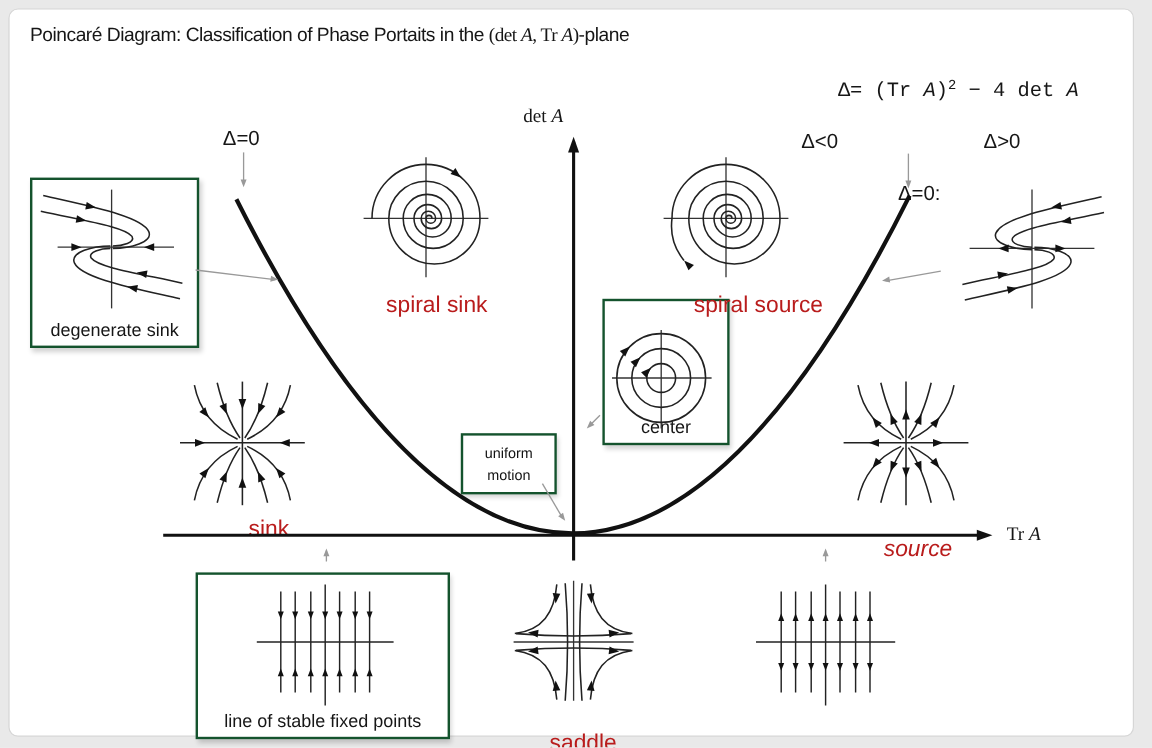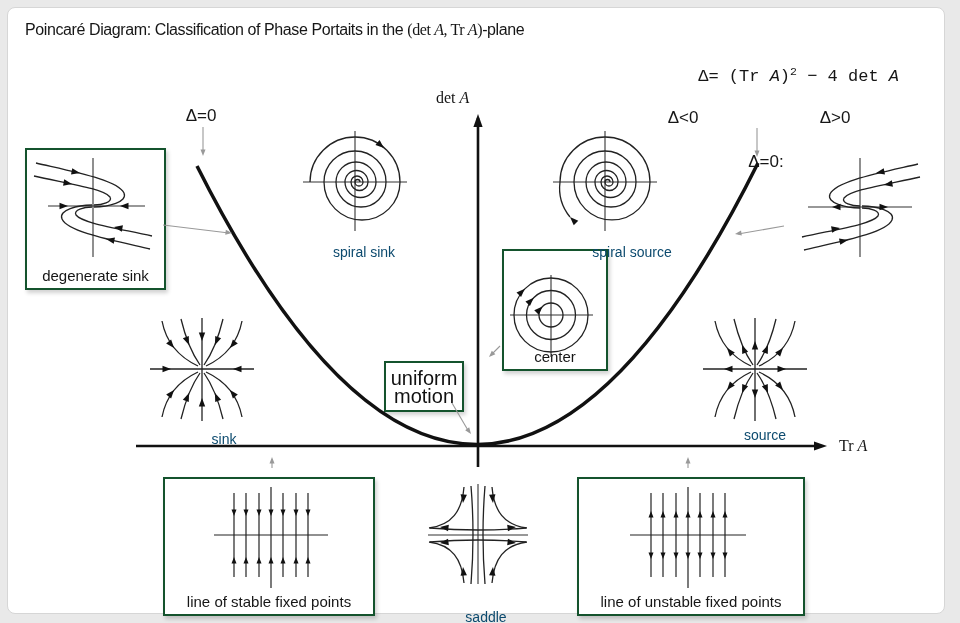--- a/index.html
+++ b/index.html
@@ -11,28 +11,28 @@
           white-space:nowrap; color:#161616;}
   .serif {font-family:"Liberation Serif", serif;}
   .it {font-style:italic;}
   .formula {position:absolute; right:45px; top:57px; font-size:17px; white-space:nowrap;
             font-family:Liberation Mono, monospace; color:#161616;}
   .formula sup {font-size:11.5px; vertical-align:6px;}
   .dl {position:absolute; transform:translateX(-50%); font-size:17px; white-space:nowrap;
        font-family:Liberation Sans, sans-serif; color:#161616;}
   .axlbl {position:absolute; font-size:16px; white-space:nowrap;
           font-family:"Liberation Serif", serif; color:#161616;}
-  .plbl {position:absolute; transform:translateX(-50%); font-size:14px;
-         white-space:nowrap; color:#0c4a6e;}
+  .plbl {position:absolute; transform:translateX(-50%); font-size:19px;
+         white-space:nowrap; color:#b91c1c;}
   .pbox {position:absolute; border:2px solid #14532d; background:#fff;
          box-shadow:2px 3px 4px rgba(0,0,0,0.18);}
   .pbox-label {position:absolute; bottom:4px; left:50%; transform:translateX(-50%);
                font-size:15px; white-space:nowrap; color:#161616;}
   .ubox {display:flex; flex-direction:column; align-items:center; justify-content:center;
-         font-size:20px; line-height:18px;}
+         font-size:12px; line-height:18px;}
   svg.overlay {position:absolute; left:0; top:0; pointer-events:none;}
 </style>
 </head>
 <body>
 
 <div id="root">
   <div id="slide">
 
     <div class="title">
       <span>Poincaré Diagram: Classification of Phase Portaits in the </span><span class="serif">(det </span><span class="serif it">A</span><span class="serif">, Tr </span><span class="serif it">A</span><span class="serif">)</span><span>-plane</span>
@@ -60,28 +60,25 @@
     <div class="pbox" style="left:494px; top:241px; width:102px; height:118px;">
       <div class="pbox-label">center</div>
     </div>
     <div class="pbox ubox" style="left:376px; top:353px; width:76px; height:47px;">
       <div>uniform</div>
       <div>motion</div>
     </div>
     <div class="pbox" style="left:155px; top:469px; width:208px; height:135px;">
       <div class="pbox-label">line of stable fixed points</div>
     </div>
-    <div class="pbox" style="left:569px; top:469px; width:224px; height:135px;">
-      <div class="pbox-label">line of unstable fixed points</div>
-    </div>
 
     <div class="plbl" style="left:356px; top:236px;">spiral sink</div>
     <div class="plbl" style="left:624px; top:236px;">spiral source</div>
     <div class="plbl" style="left:202px; top:423px;margin-left:14px;">sink</div>
-    <div class="plbl" style="left:757px; top:419px;">source</div>
+    <div class="plbl" style="left:757px; top:439px;font-style:italic;">source</div>
     <div class="plbl" style="left:478px; top:589px;margin-top:12px;">saddle</div>
   </div>
 
   <svg class="overlay" width="960" height="623" viewBox="0 0 960 623">
     <defs>
       <path id="arr" d="M0,0 L-8.5,3.2 L-8.5,-3.2 Z"></path>
       <path id="arrs" d="M0,0 L-6.5,2.5 L-6.5,-2.5 Z"></path>
       <path id="axarr" d="M0,0 L-13,4.6 L-13,-4.6 Z"></path>
     </defs>
 

